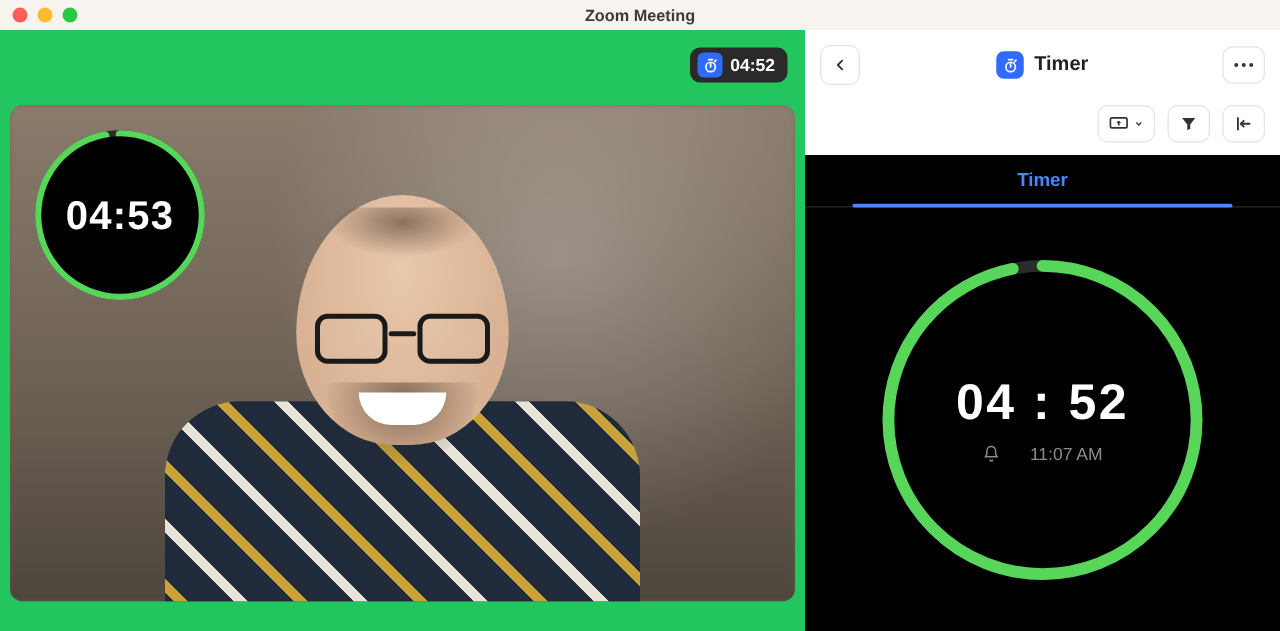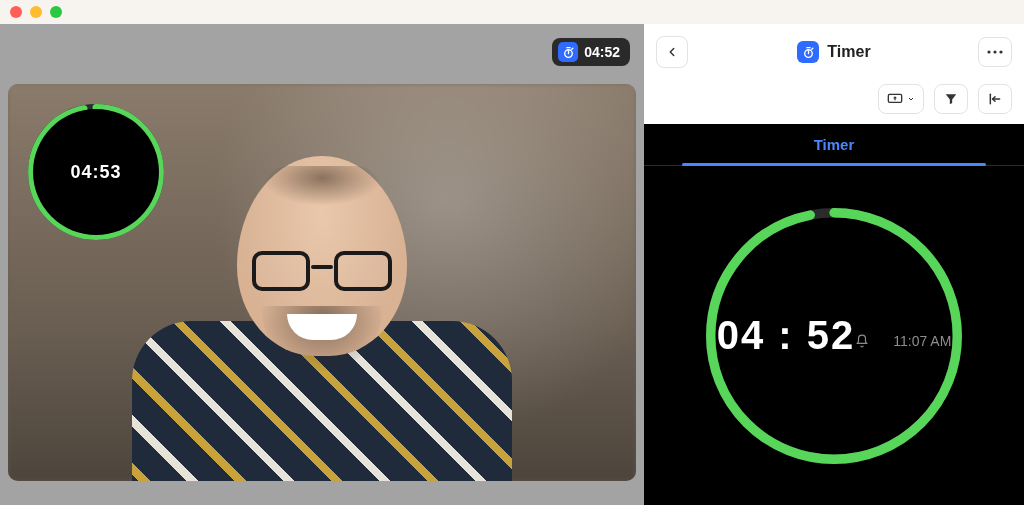--- a/index.html
+++ b/index.html
@@ -12,21 +12,21 @@
   .tl { width: 12px; height: 12px; border-radius: 50%; }
   .tl.red { background:#ff5f57; }
   .tl.yellow { background:#febc2e; }
   .tl.green { background:#28c840; }
   .titlebar .title { position: absolute; left: 0; right: 0; text-align: center; font-size: 13px; font-weight: 600; color: #3a3a3a; pointer-events: none; }
 
   
   .main { flex: 1; display: flex; min-height: 0; }
 
   
-  .video-pane { width: 644px; background: #a3a3a3; position: relative; display: flex; flex-direction: column; padding-left: 12px; }
+  .video-pane { width: 644px; background: #22c55e; position: relative; display: flex; flex-direction: column; padding-left: 12px; }
   .video-top { height: 60px; position: relative; }
   .mini-timer {
     position: absolute; top: 14px; right: 14px;
     background: #2a2a2a; border-radius: 8px; padding: 4px 10px 4px 6px;
     display: flex; align-items: center; gap: 6px; color: #fff; font-weight: 700; font-size: 14px;
   }
   .mini-timer .icon-box {
     width: 20px; height: 20px; border-radius: 5px; background: #2f6bff; display:flex; align-items:center; justify-content:center;
   }
   .video-frame {
@@ -62,21 +62,21 @@
       #1f2a3a;
   }
 
   
   .overlay-timer {
     position:absolute; top:18px; left:18px; width:140px; height:140px;
   }
   .ring-svg { width:100%; height:100%; transform: rotate(-90deg); }
   .overlay-timer .face {
     position:absolute; inset:7px; background:#000; border-radius:50%;
-    display:flex; align-items:center; justify-content:center; color:#fff; font-weight:800; font-size:18px; letter-spacing:1px;
+    display:flex; align-items:center; justify-content:center; color:#fff; font-weight:800; font-size:32px; letter-spacing:1px;
   }
 
   
   .side-pane { flex:1; display:flex; flex-direction:column; background:#fff; }
   .side-header { height:56px; display:flex; align-items:center; padding:0 12px; position:relative; }
   .back-btn { width:32px; height:32px; border:1px solid #e3e3e3; border-radius:8px; display:flex; align-items:center; justify-content:center; background:#fff; cursor:pointer; }
   .side-header .title-wrap { position:absolute; left:0; right:0; display:flex; justify-content:center; align-items:center; gap:8px; pointer-events:none; }
   .app-icon { width:22px; height:22px; border-radius:6px; background:#2f6bff; display:flex; align-items:center; justify-content:center; }
   .side-title { font-weight:700; font-size:16px; color:#222; }
   .more-btn { margin-left:auto; width:34px; height:30px; border:1px solid #e3e3e3; border-radius:8px; background:#fff; display:flex; align-items:center; justify-content:center; cursor:pointer; }
@@ -86,37 +86,38 @@
 
   .timer-panel { flex:1; background:#000; display:flex; flex-direction:column; }
   .tabs { display:flex; height:42px; border-bottom:1px solid #2a2a2a; }
   .tab { flex:1; display:flex; align-items:center; justify-content:center; font-weight:700; font-size:15px; color:#9a9a9a; cursor:pointer; position:relative; }
   .tab.active { color:#4b86ff; }
   .tab.active::after { content:""; position:absolute; left:10%; right:10%; bottom:-1px; height:3px; background:#4b86ff; border-radius:2px; }
 
   .big-timer-wrap { flex:1; display:flex; align-items:center; justify-content:center; }
   .big-timer { position:relative; width:268px; height:268px; }
   .big-timer .ring-svg { width:100%; height:100%; transform: rotate(-90deg); }
-  .big-face { position:absolute; inset:12px; border-radius:50%; display:flex; align-items:center; justify-content:center; color:#fff; }
+  .big-face { position:absolute; inset:12px; border-radius:50%; display:flex; flex-direction:column; align-items:center; justify-content:center; color:#fff; }
   .big-time { font-size:40px; font-weight:800; letter-spacing:2px; }
   .end-row { margin-top:10px; display:flex; align-items:center; gap:24px; color:#8d8d8d; font-size:14px; }
 
   svg { display:block; }
 </style>
 </head>
 <body>
 
 <div class="window">
 
   <div class="titlebar">
     <div class="traffic">
       <div class="tl red"></div>
       <div class="tl yellow"></div>
       <div class="tl green"></div>
     </div>
+    <div class="title">Zoom Meeting</div>
   </div>
 
   <div class="main">
 
     <div class="video-pane">
       <div class="video-top">
         <div class="mini-timer">
           <span class="icon-box">
             <svg width="13" height="13" viewBox="0 0 24 24" fill="none" stroke="#fff" stroke-width="2.5" stroke-linecap="round">
               <circle cx="12" cy="14" r="7"></circle>

